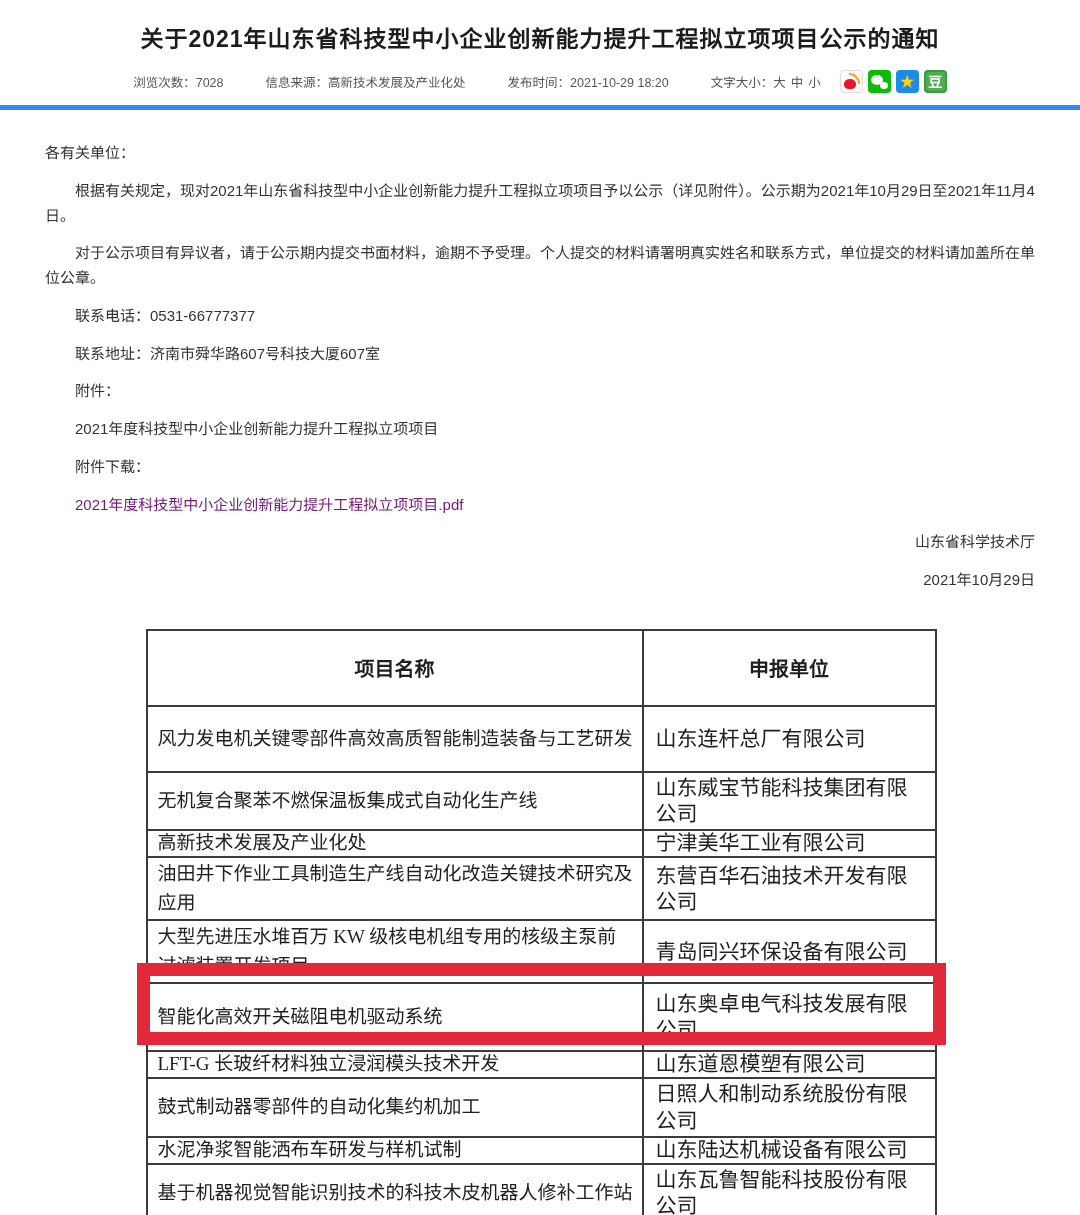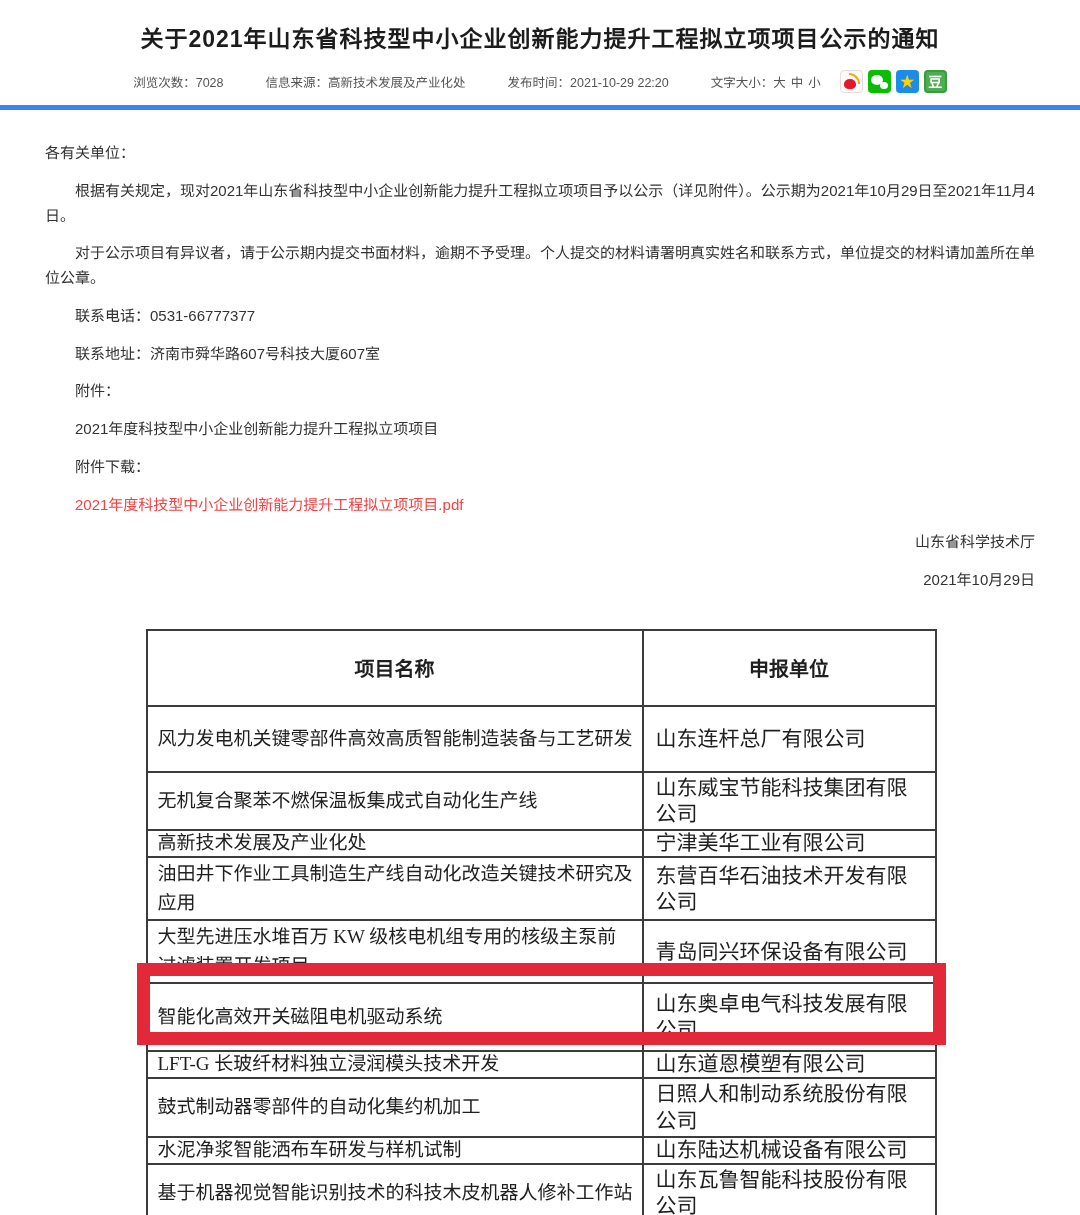--- a/index.html
+++ b/index.html
@@ -54,21 +54,21 @@
   .icon-wechat::after {
     content: ""; position: absolute; right: 3px; bottom: 4px;
     width: 8px; height: 7px; background: #fff; border-radius: 50%;
   }
   .icon-qzone { background: #1c8ce8; color: #ffd200; font-size: 15px; line-height: 1; }
   .icon-douban { background: #4cae50; border: 2px solid #3a9a3e; color: #ffffff; font-size: 14px; font-weight: bold; line-height: 1; }
   
   .doc-body { padding: 18px 45px 0 45px; font-size: 15px; line-height: 1.65; color: #333; }
   .doc-body p { margin: 13px 0; }
   .indent { text-indent: 2em; }
-  a.attachment-link { color: #ef4444; text-decoration: none; }
+  a.attachment-link { color: #701a75; text-decoration: none; }
   .sign { text-align: right; }
   
   .table-wrap { position: relative; width: 789px; margin: 36px auto 0 auto; }
   table.project-table {
     border-collapse: collapse; table-layout: fixed; width: 789px;
     font-family: "Liberation Serif", serif; color: #1f1f1f;
   }
   table.project-table th, table.project-table td {
     border: 2px solid #3c3c3c;
     vertical-align: middle;
@@ -99,21 +99,21 @@
   }
 </style>
 </head>
 <body>
 
 <div class="page-header">
   <h1 class="title">关于2021年山东省科技型中小企业创新能力提升工程拟立项项目公示的通知</h1>
   <div class="meta-bar">
     <span class="meta-item"><span>浏览次数：</span><span>7028</span></span>
     <span class="meta-item"><span>信息来源：</span><span>高新技术发展及产业化处</span></span>
-    <span class="meta-item"><span>发布时间：</span><span>2021-10-29 22:20</span></span>
+    <span class="meta-item"><span>发布时间：</span><span>2021-10-29 18:20</span></span>
     <span class="meta-item fontsize-group">
       <span>文字大小：</span>
       <span id="fontsize-options"><span class="fontsize-option">大</span><span class="fontsize-option">中</span><span class="fontsize-option">小</span></span>
     </span>
     <span class="share-icons" id="share-icons">
         <span class="icon icon-weibo"></span>
         <span class="icon icon-wechat"></span>
         <span class="icon icon-qzone">★</span>
         <span class="icon icon-douban">豆</span>
       </span>

